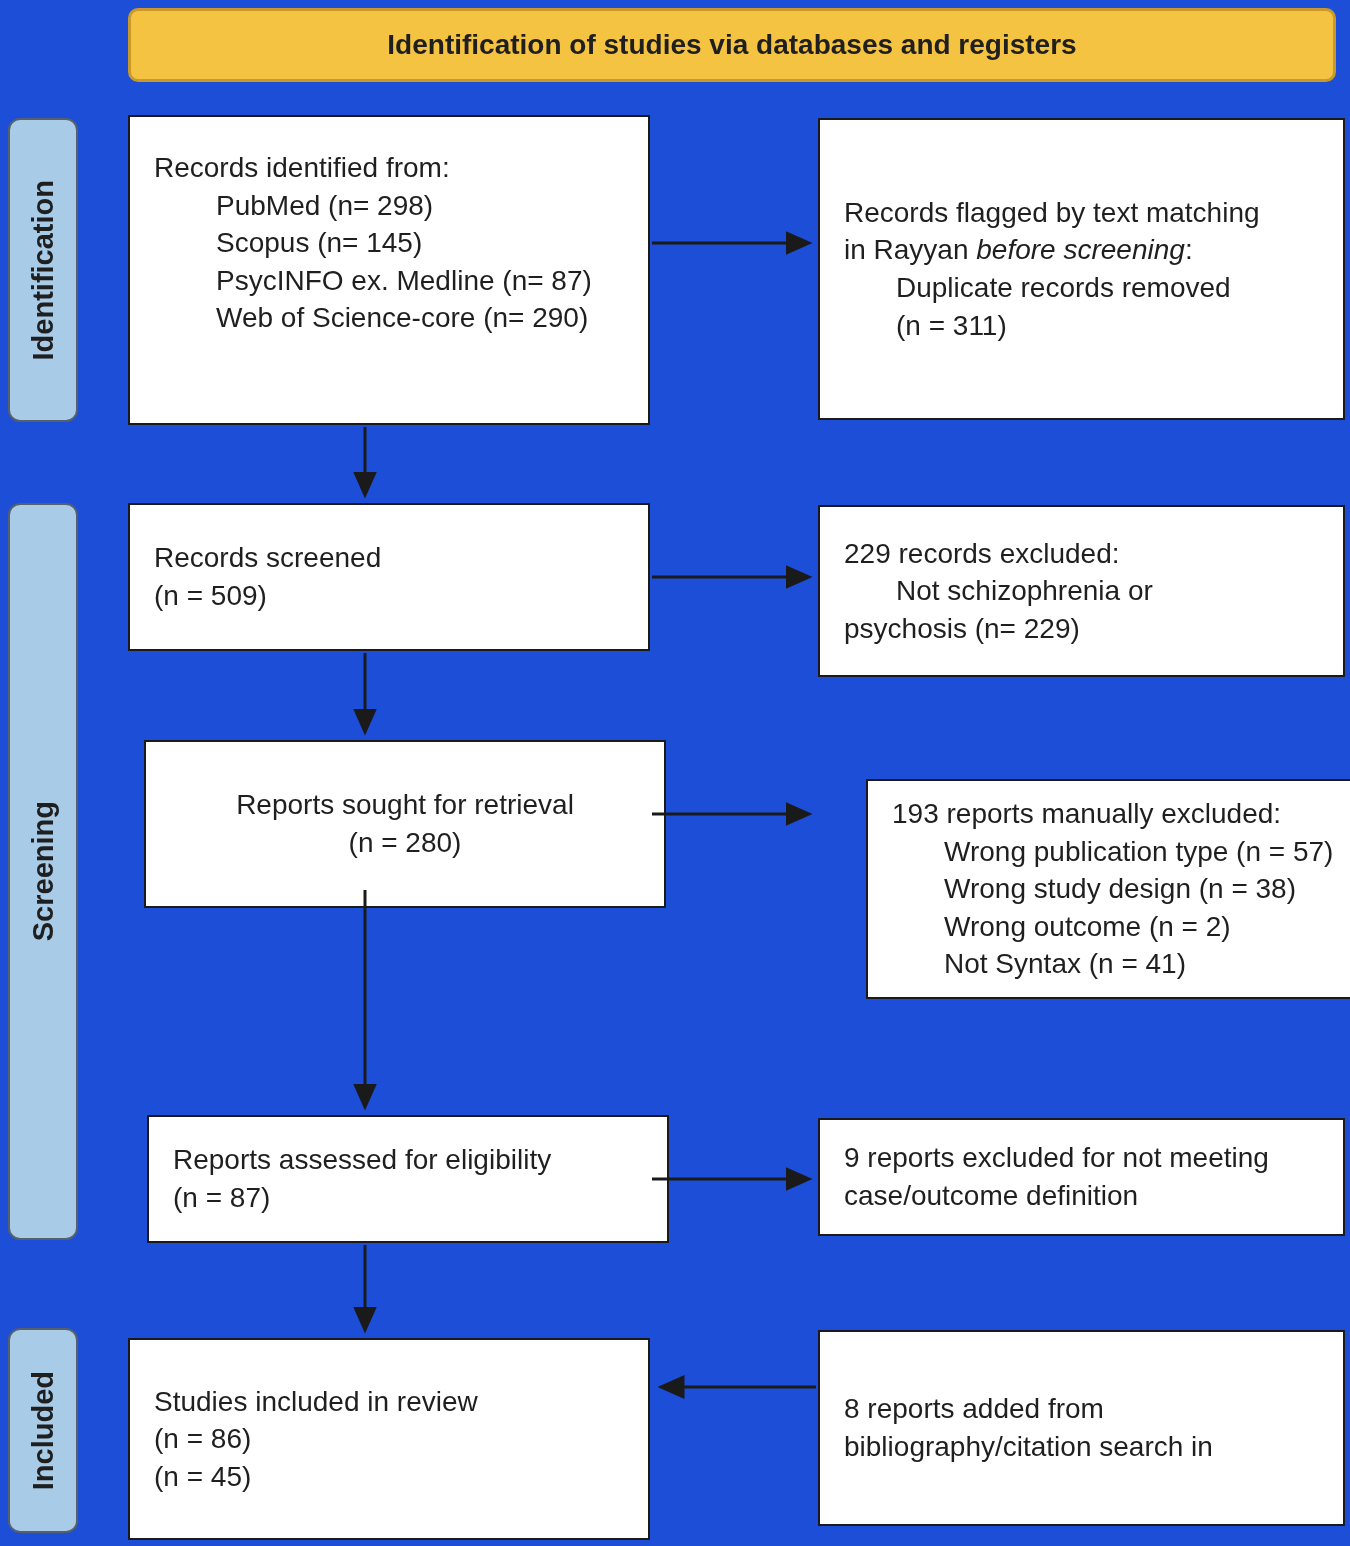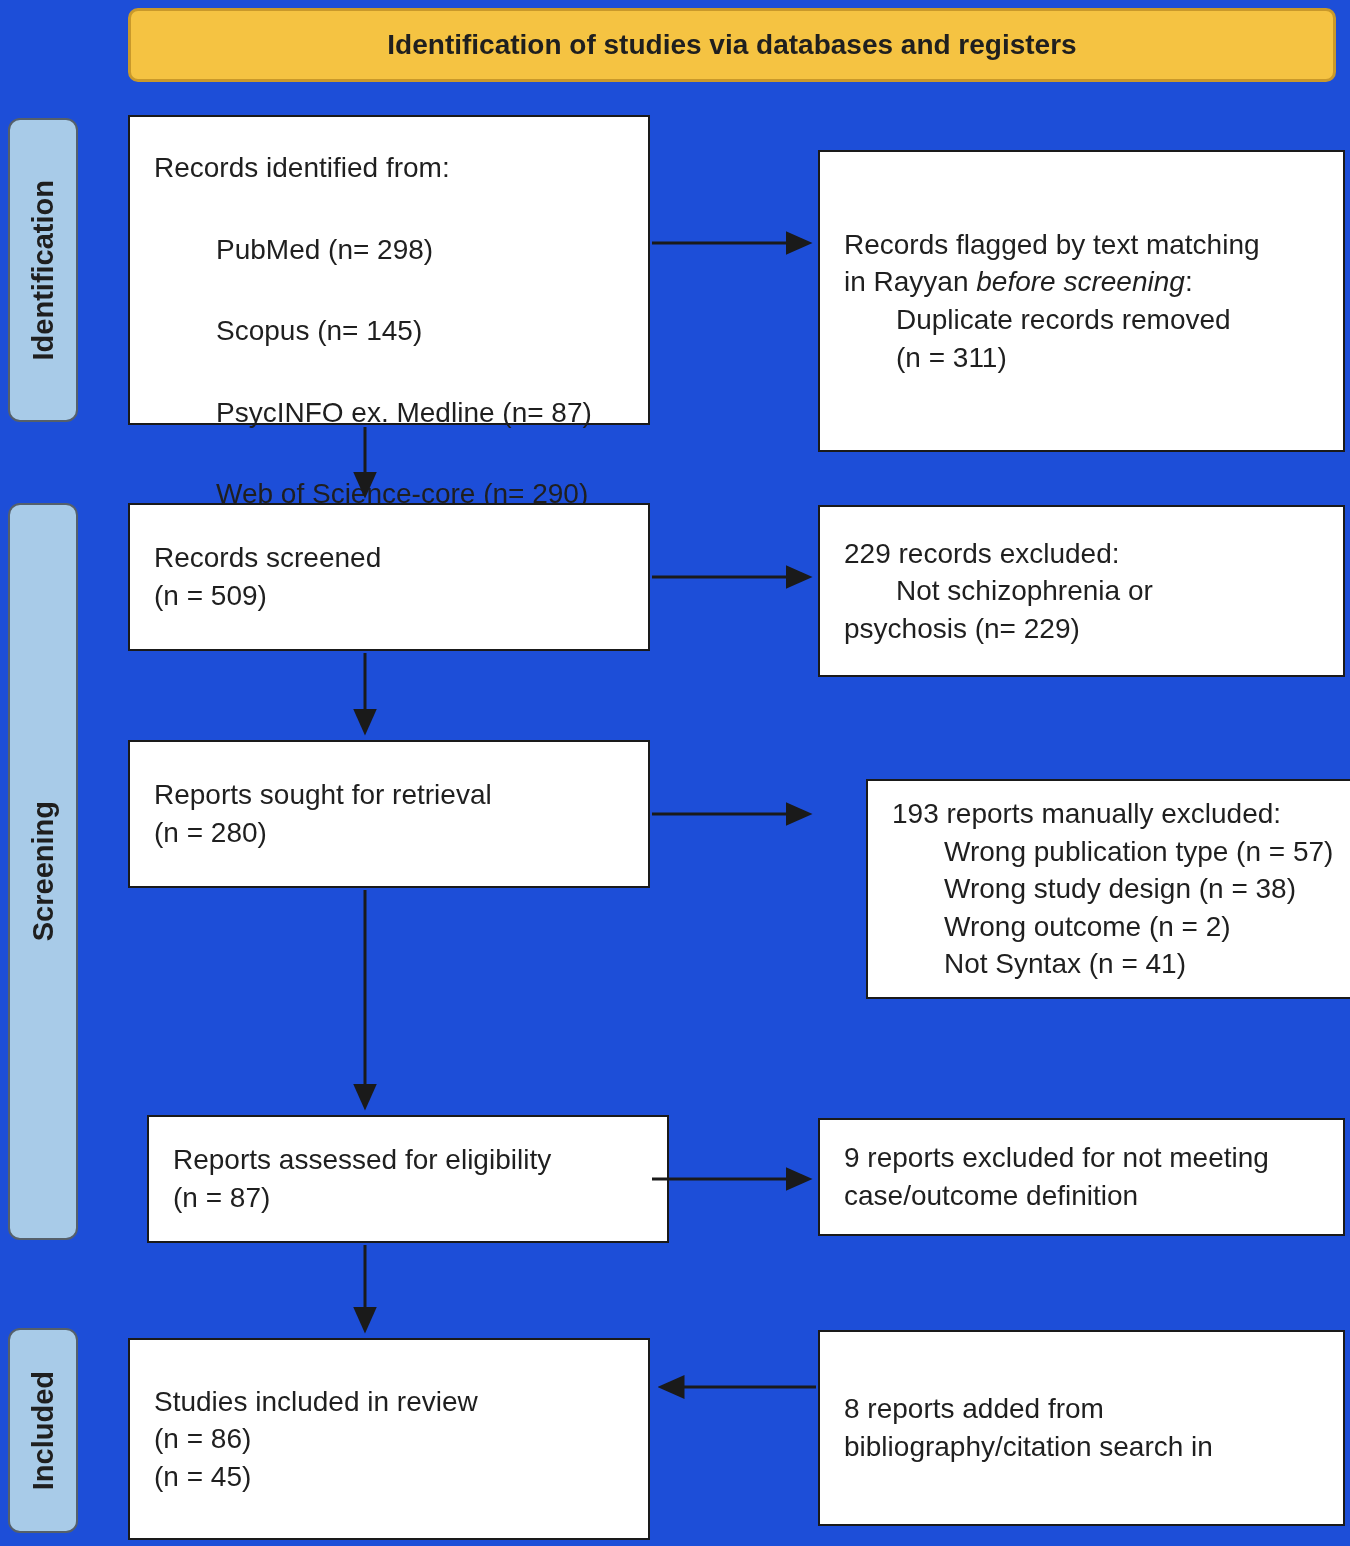--- a/index.html
+++ b/index.html
@@ -34,21 +34,21 @@
     writing-mode:vertical-rl; transform:rotate(180deg);
     font-weight:bold; font-size:29px; white-space:nowrap;
   }
   .box {
     position:absolute; background:#ffffff;
     border:2.5px solid var(--box-border,#1A1A1A);
     font-size:28px; line-height:1.34;
     display:flex; flex-direction:column; justify-content:center;
     padding:16px 24px;
   }
-  .box.top-align { justify-content:flex-start; padding-top:32px;gap:44px; }
+  .box.top-align { justify-content:flex-start; padding-top:32px; }
   .line { white-space:nowrap; }
   .indent { padding-left:62px; }
   .indent-sm { padding-left:52px; }
   .italic { font-style:italic; }
   .arrows { position:absolute; left:0; top:0; pointer-events:none; }
   .arrows line { stroke:var(--arrow,#1A1A1A); stroke-width:3; }
 </style>
 </head>
 <body>
 
@@ -74,37 +74,37 @@
     <div class="line indent">Scopus (n= 145)</div>
     <div class="line indent">PsycINFO ex. Medline (n= 87)</div>
     <div class="line indent">Web of Science-core (n= 290)</div>
   </div>
 
   <div class="box" style="left:128px; top:503px; width:522px; height:148px;">
     <div class="line">Records screened</div>
     <div class="line">(n = 509)</div>
   </div>
 
-  <div class="box" style="left:128px; top:740px; width:522px; height:148px;">
+  <div class="box" style="left:144px; top:740px; width:522px; height:168px;text-align:center;">
     <div class="line">Reports sought for retrieval</div>
     <div class="line">(n = 280)</div>
   </div>
 
   <div class="box" style="left:128px; top:1115px; width:522px; height:128px;margin-left:19px;">
     <div class="line">Reports assessed for eligibility</div>
     <div class="line">(n = 87)</div>
   </div>
 
   <div class="box" style="left:128px; top:1338px; width:522px; height:202px;">
     <div class="line">Studies included in review</div>
     <div class="line">(n = 86)</div>
     <div class="line">(n = 45)</div>
   </div>
 
-  <div class="box" style="left:818px; top:118px; width:527px; height:302px;margin-top:32px;">
+  <div class="box" style="left:818px; top:118px; width:527px; height:302px;">
     <div class="line">Records flagged by text matching</div>
     <div class="line"><span>in Rayyan </span><span class="italic">before screening</span><span>:</span></div>
     <div class="line indent-sm">Duplicate records removed</div>
     <div class="line indent-sm">(n = 311)</div>
   </div>
 
   <div class="box" style="left:818px; top:505px; width:527px; height:172px;">
     <div class="line">229 records excluded:</div>
     <div class="line indent-sm">Not schizophrenia or</div>
     <div class="line">psychosis (n= 229)</div>

